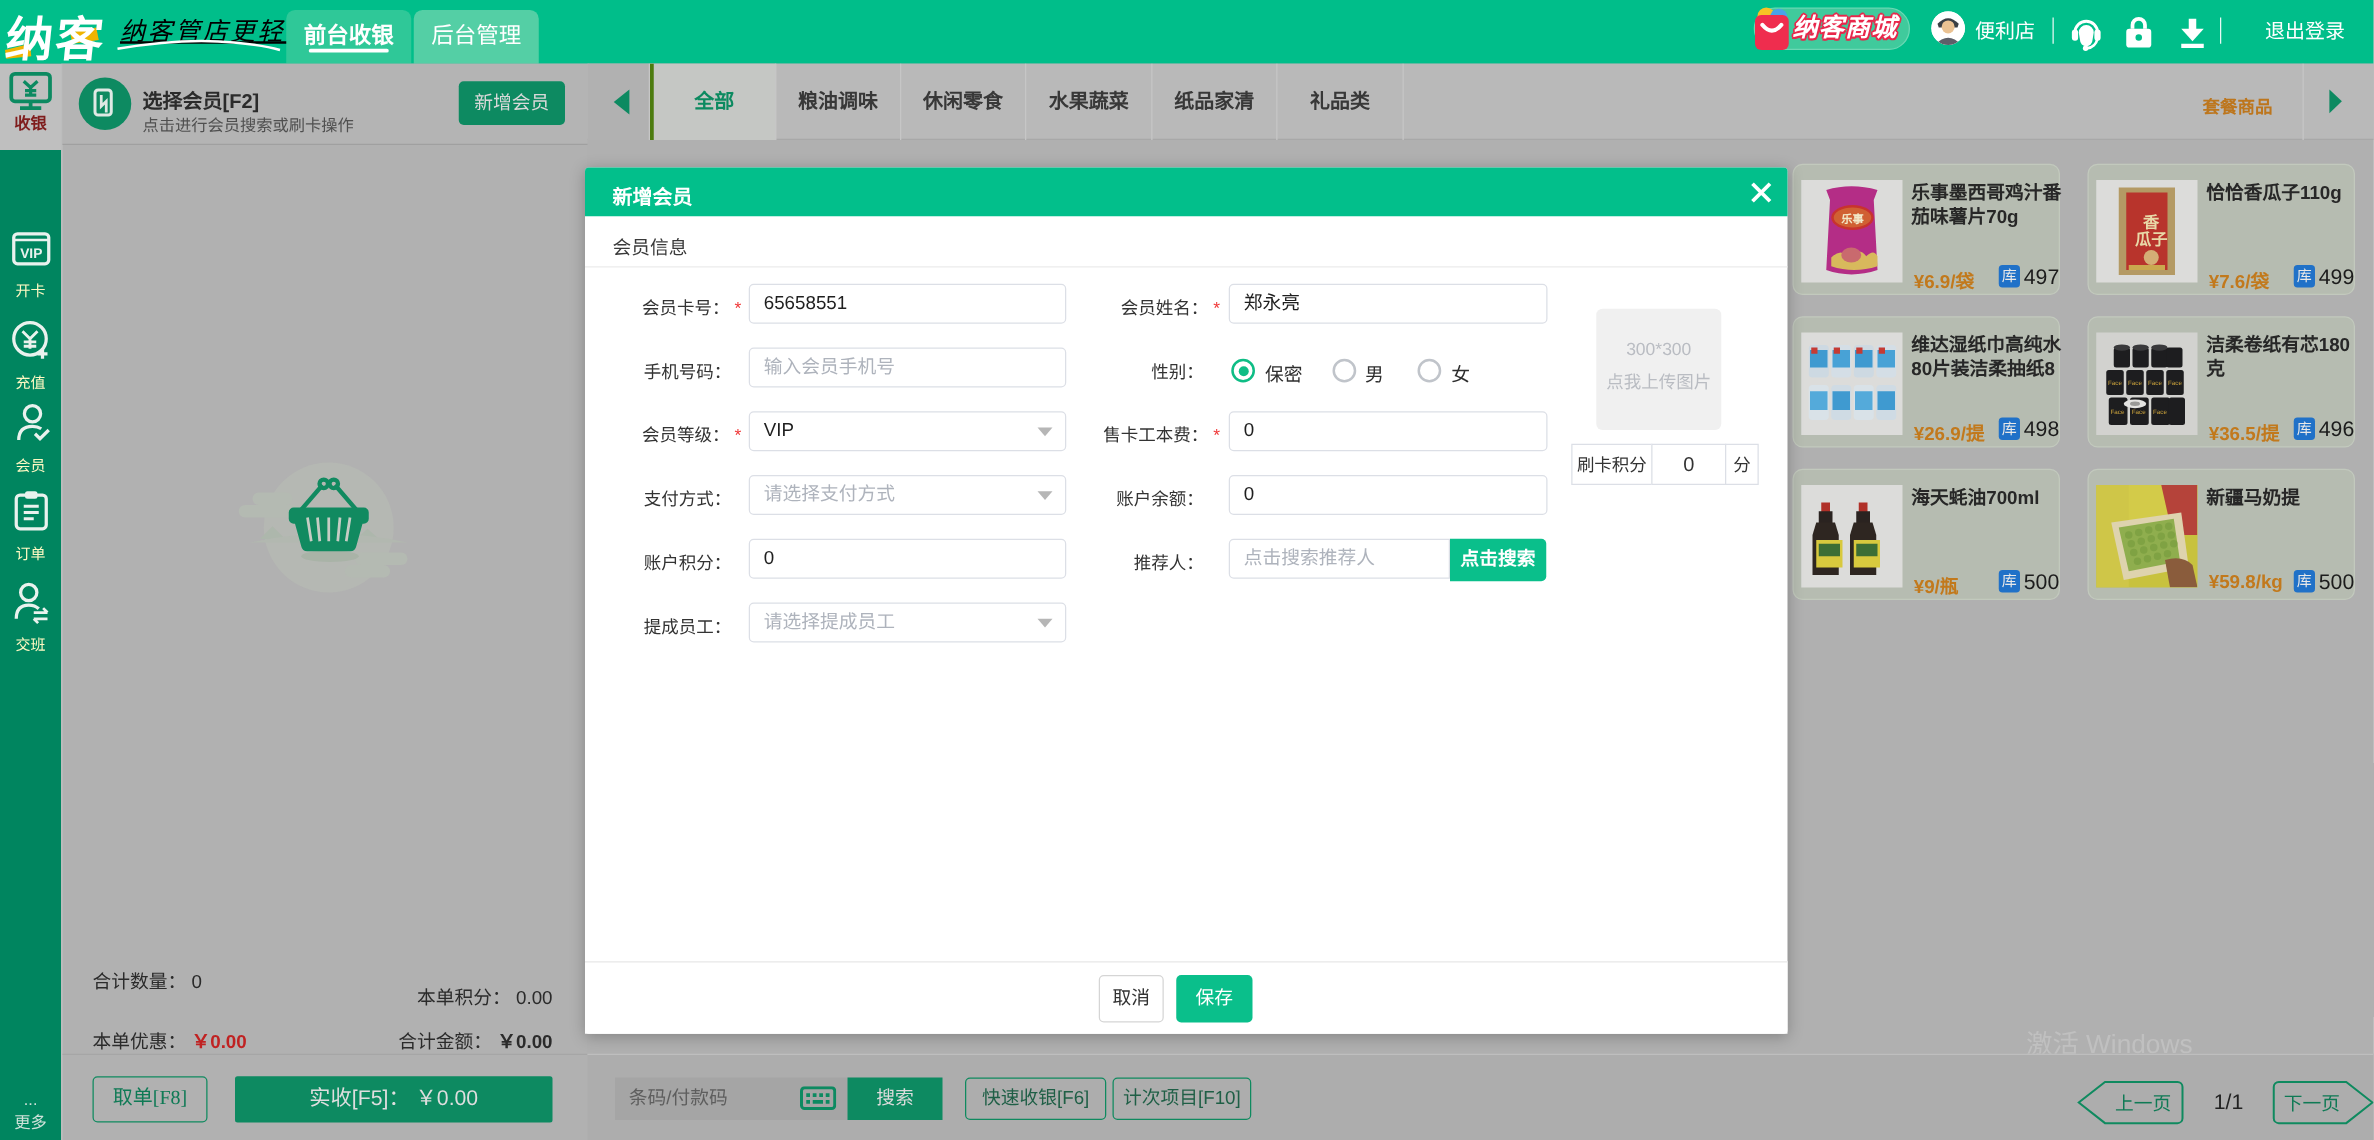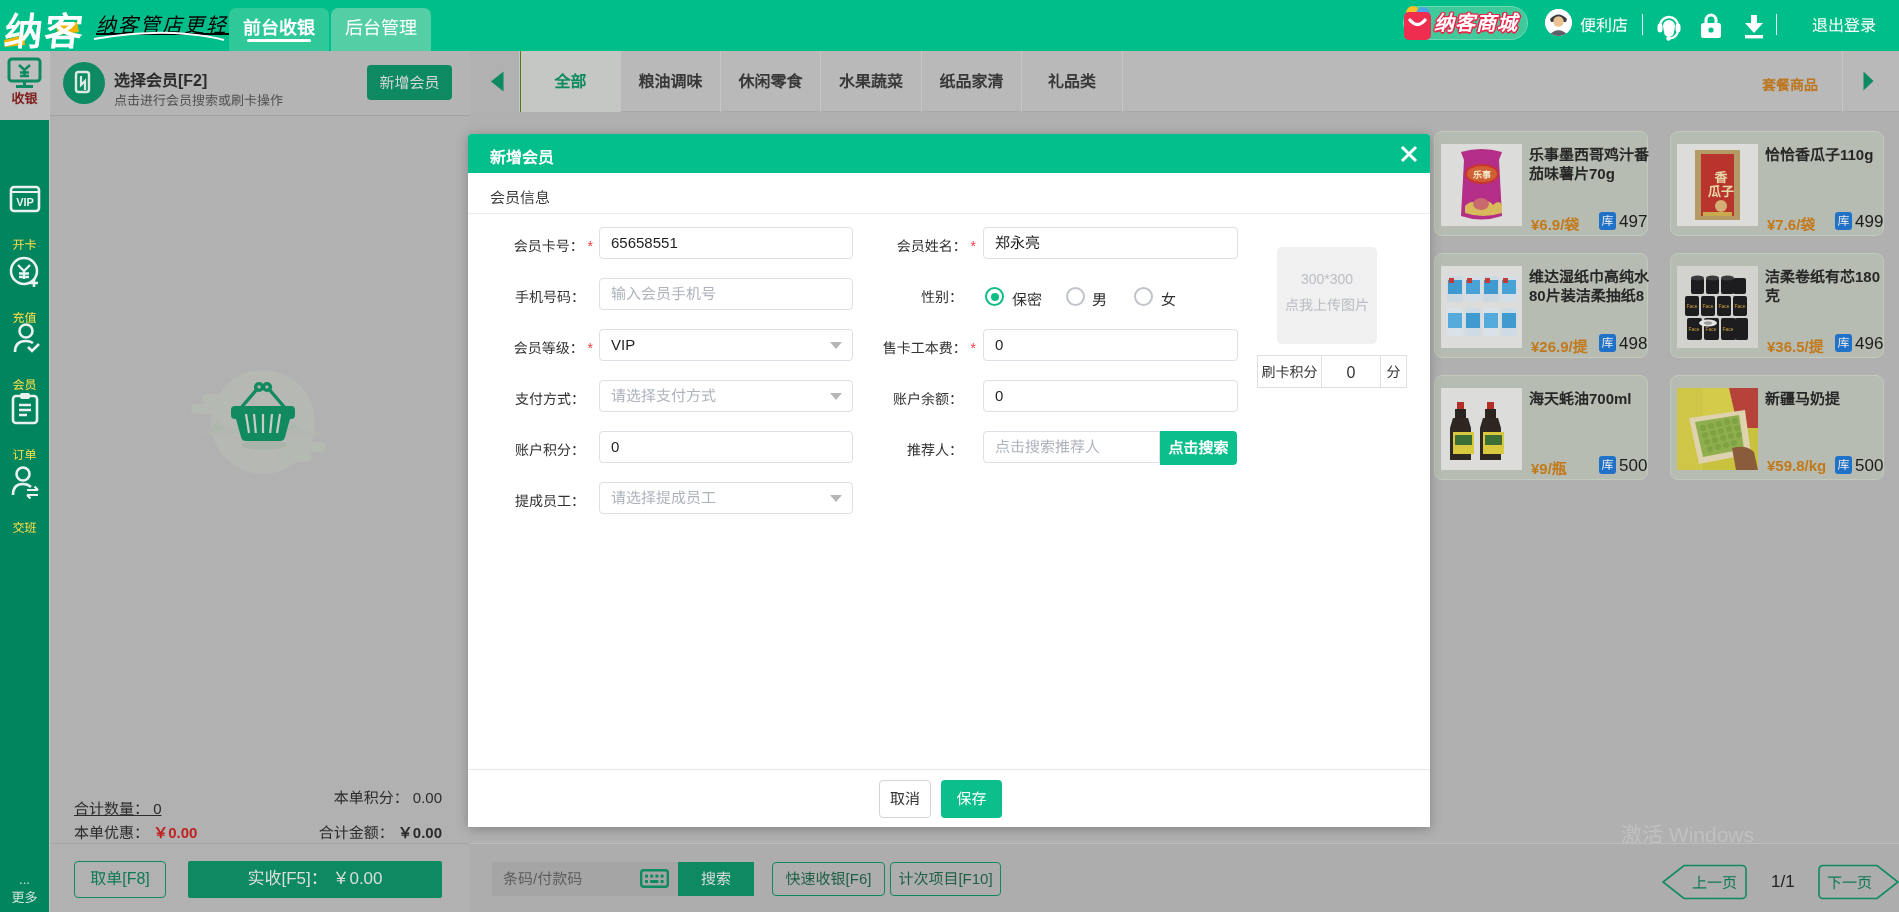--- a/index.html
+++ b/index.html
@@ -23,43 +23,43 @@
       text-shadow:-1.5px 0 0 #e8274b, 1.5px 0 0 #e8274b, 0 -1.5px 0 #e8274b, 0 1.5px 0 #e8274b, -1px -1px 0 #e8274b, 1px 1px 0 #e8274b, 1px -1px 0 #e8274b, -1px 1px 0 #e8274b; }
   .avatar { position:absolute; left:1545px; top:9px; width:27px; height:27px; border-radius:50%; background:#fff; overflow:hidden; }
   .t-txt { position:absolute; top:0; height:51px; line-height:51px; color:#fff; font-size:16px; }
   .t-div { position:absolute; top:14px; width:1px; height:21px; background:rgba(255,255,255,.9); }
   .ticon { position:absolute; top:13px; }
 
   
   #sidebar { position:absolute; left:0; top:51px; width:49px; height:861px; background:#00855f; }
   .sb-active { position:absolute; left:0; top:0; width:49px; height:69px; background:#bfbfbf; text-align:center; }
   .sb-item { position:absolute; left:0; width:49px; text-align:center; }
-  .sb-item .lbl { display:block; font-size:12px; color:#fde047; margin-top:14px; }
+  .sb-item .lbl { display:block; font-size:12px; color:#fef9c3; margin-top:1px; }
   .sb-active .lbl { color:#7f1d1d; font-weight:bold; font-size:13px; margin-top:4px; }
   .more { position:absolute; left:0; bottom:6px; width:49px; text-align:center; color:#cfe2da; font-size:13px; }
 
   
   #leftpanel { position:absolute; left:49px; top:51px; width:421px; height:861px; background:#b1b1b1; border-left:1px solid #c2c2c2; }
   .lp-head { position:absolute; left:0; top:0; width:421px; height:65px; background:#b4b4b4; border-bottom:1px solid #a0a0a0; }
   .lp-circle { position:absolute; left:13px; top:11px; width:42px; height:42px; border-radius:50%; background:#0d8a61; }
   .lp-t1 { position:absolute; left:64px; top:16px; font-size:16px; font-weight:bold; color:#2b2b2b; }
   .lp-t2 { position:absolute; left:64px; top:39px; font-size:13px; color:#505050; }
   .lp-btn { position:absolute; left:317px; top:14px; width:85px; height:35px; background:#0d8a61; border-radius:4px; color:#d9d9d9; font-size:15px; text-align:center; line-height:35px; }
   .lp-row1 { position:absolute; left:0; top:681px; width:421px; height:40px; border-bottom:1px solid #a4a4a4; border-top:1px solid #a4a4a4; }
   .hd-label { position:absolute; left:24px; top:10px; font-size:15px; color:#2e2e2e; }
   .hd-green { position:absolute; right:24px; top:10px; font-size:15px; color:#0f815a; }
   .sum { position:absolute; font-size:15px; color:#2b2b2b; }
-  .btn-qd { position:absolute; left:24px; top:810px; width:92px; height:37px; border:1px solid #0f8a5f; border-radius:4px; color:#0f7a55; font-size:16px; text-align:center; line-height:34px; }
+  .btn-qd { position:absolute; left:24px; top:810px; width:92px; height:37px; border:1px solid #0f8a5f; border-radius:4px; color:#0f7a55; font-size:16px; text-align:center; line-height:34px;font-family:Liberation Serif, serif; }
   .btn-ss { position:absolute; left:138px; top:810px; width:254px; height:37px; background:#0d8a61; border-radius:2px; color:#dedede; font-size:17px; text-align:center; line-height:36px; }
 
   
   #main { position:absolute; left:470px; top:51px; width:1429px; height:861px; background:#b0b0b0; }
   #cats { position:absolute; left:0; top:0; width:1429px; height:61px; background:#b9b9b9; border-bottom:1px solid #a8a8a8; }
   .cat { position:absolute; top:0; height:61px; line-height:61px; text-align:center; font-size:16px; font-weight:bold; color:#383838; border-right:1px solid #c6c6c6; }
-  .cat.first { border-left:1px solid #4d7c0f; }
+  .cat.first { border-left:3px solid #4d7c0f; }
   .cat.active { background:#c5c7c4; color:#0c8a60; }
   .cat-arrow { position:absolute; top:0; height:61px; }
 
   
   .card { position:absolute; width:214px; height:105px; background:#b6bcb1; border:1px solid #c2c9bd; border-radius:8px; }
   .cimg { position:absolute; left:6px; top:12px; width:81px; height:82px; background:#d7d7d4; overflow:hidden; }
   .ctitle { position:absolute; left:94px; top:13px; width:122px; font-size:15px; font-weight:bold; color:#272727; line-height:19px; }
   .cprice { position:absolute; left:96px; top:81px; font-size:15px; font-weight:bold; color:#c2791c; }
   .cbadge { position:absolute; left:164px; top:80px; width:17px; height:18px; background:#2071c8; border-radius:3px; color:#e8e8e8; font-size:12px; text-align:center; line-height:18px; }
   .cstock { position:absolute; left:184px; top:80px; font-size:17px; color:#1c1c1c; }
@@ -230,21 +230,21 @@
         <path d="M50 43 L68 22 M96 43 L78 22"></path>
         <circle cx="69" cy="21" r="3.4"></circle>
         <circle cx="77" cy="21" r="3.4"></circle>
       </g>
       <path d="M45 40 h56 a4 4 0 0 1 4 4 v5 a4 4 0 0 1 -4 4 h-1 l-5 18 a5 5 0 0 1 -5 4 h-34 a5 5 0 0 1 -5 -4 l-5-18 h-1 a4 4 0 0 1 -4 -4 v-5 a4 4 0 0 1 4 -4 z" fill="#118a60"></path>
       <g stroke="#c6cdc4" stroke-width="2.2">
         <path d="M56 48 l3 19 M64 48 l1.8 19 M73 48 v19 M82 48 l-1.8 19 M90 48 l-3 19"></path>
       </g>
     </svg>
 
-    <div class="sum" style="left:24px; top:746px;text-decoration:underline;">合计数量： 0</div>
+    <div class="sum" style="left:24px; top:722px;">合计数量： 0</div>
     <div class="sum" style="right:28px; top:735px;">本单积分： 0.00</div>
     <div class="sum" style="left:24px; top:770px;">本单优惠： <span style="color:#c02222; font-weight:bold;">￥0.00</span></div>
     <div class="sum" style="right:28px; top:770px;">合计金额： <span style="font-weight:bold;">￥0.00</span></div>
     <div class="abs" style="left:0; top:792px; width:421px; height:1px; background:#a6a6a6;"></div>
     <div class="btn-qd">取单[F8]</div>
     <div class="btn-ss">实收[F5]： ￥0.00</div>
   </div>
 
   <div id="main">
     <div id="cats">

